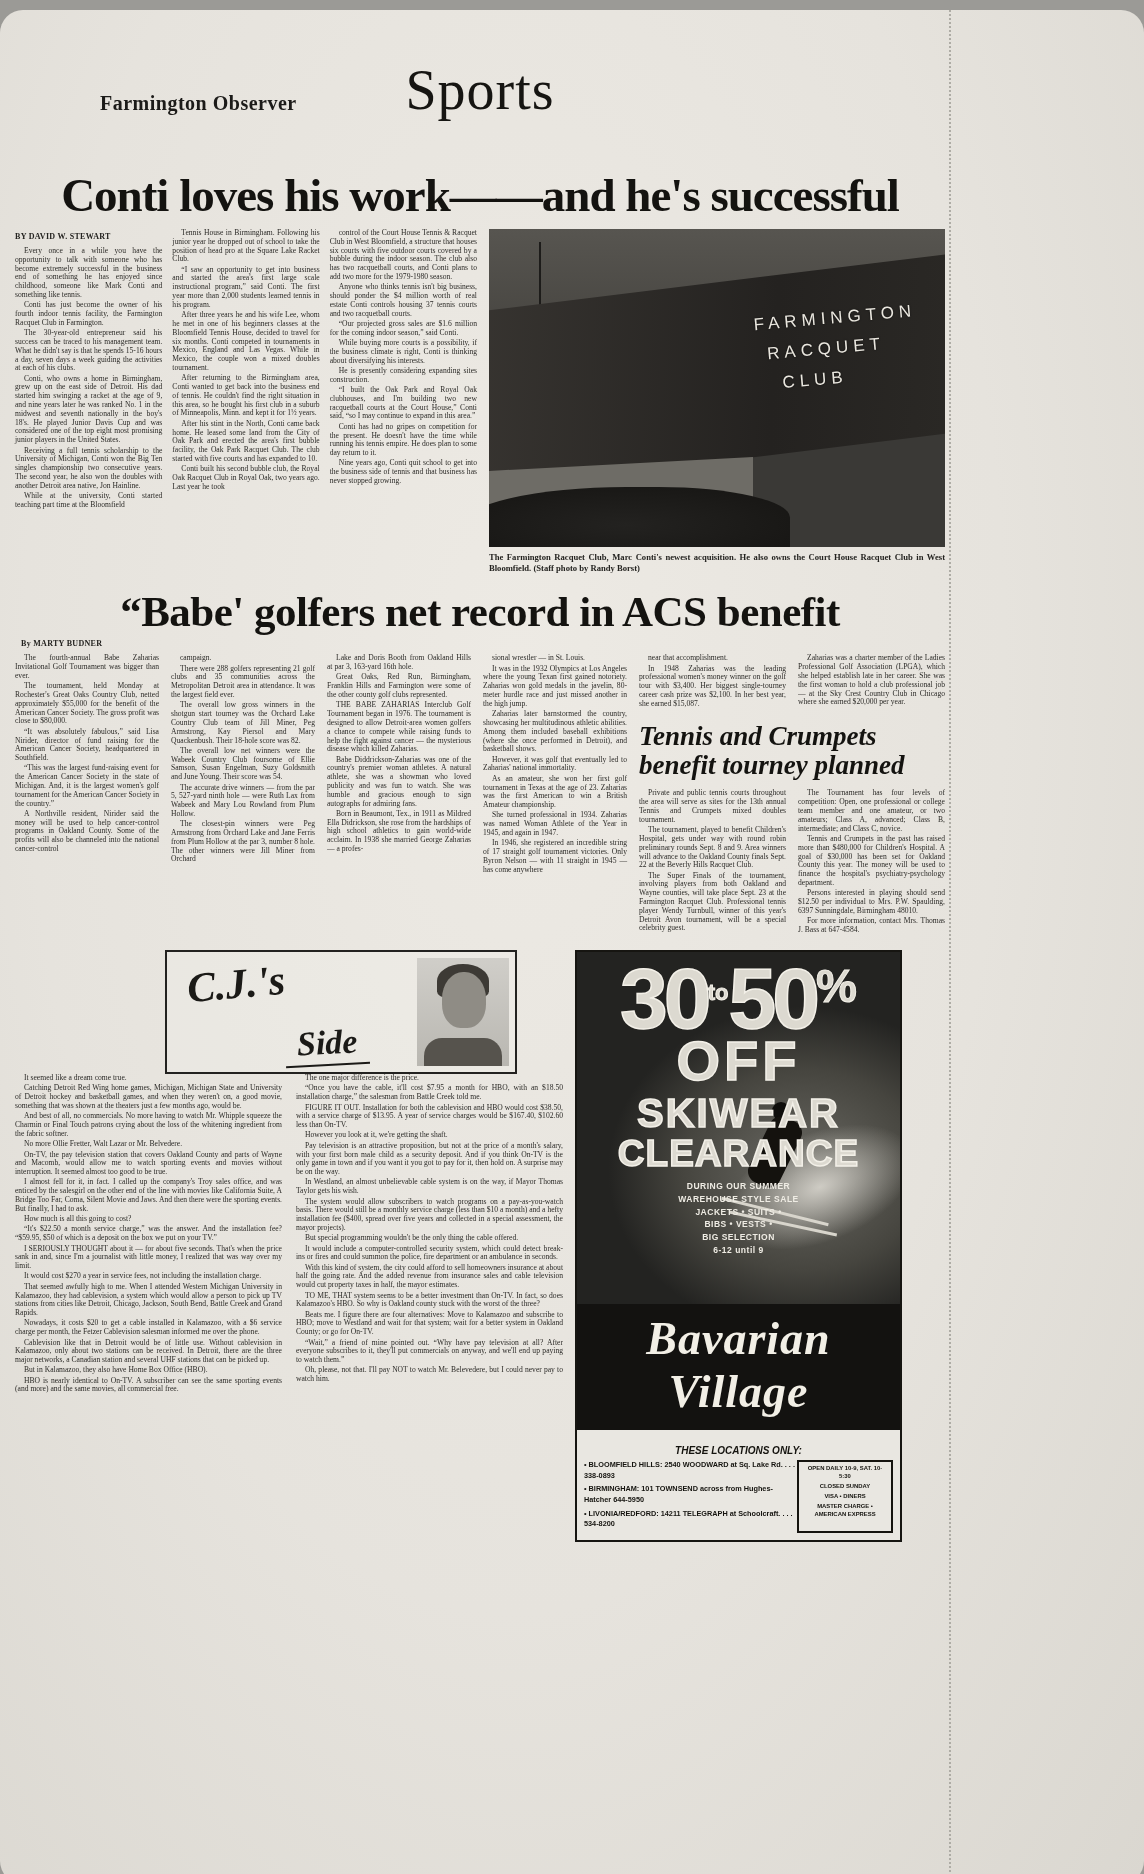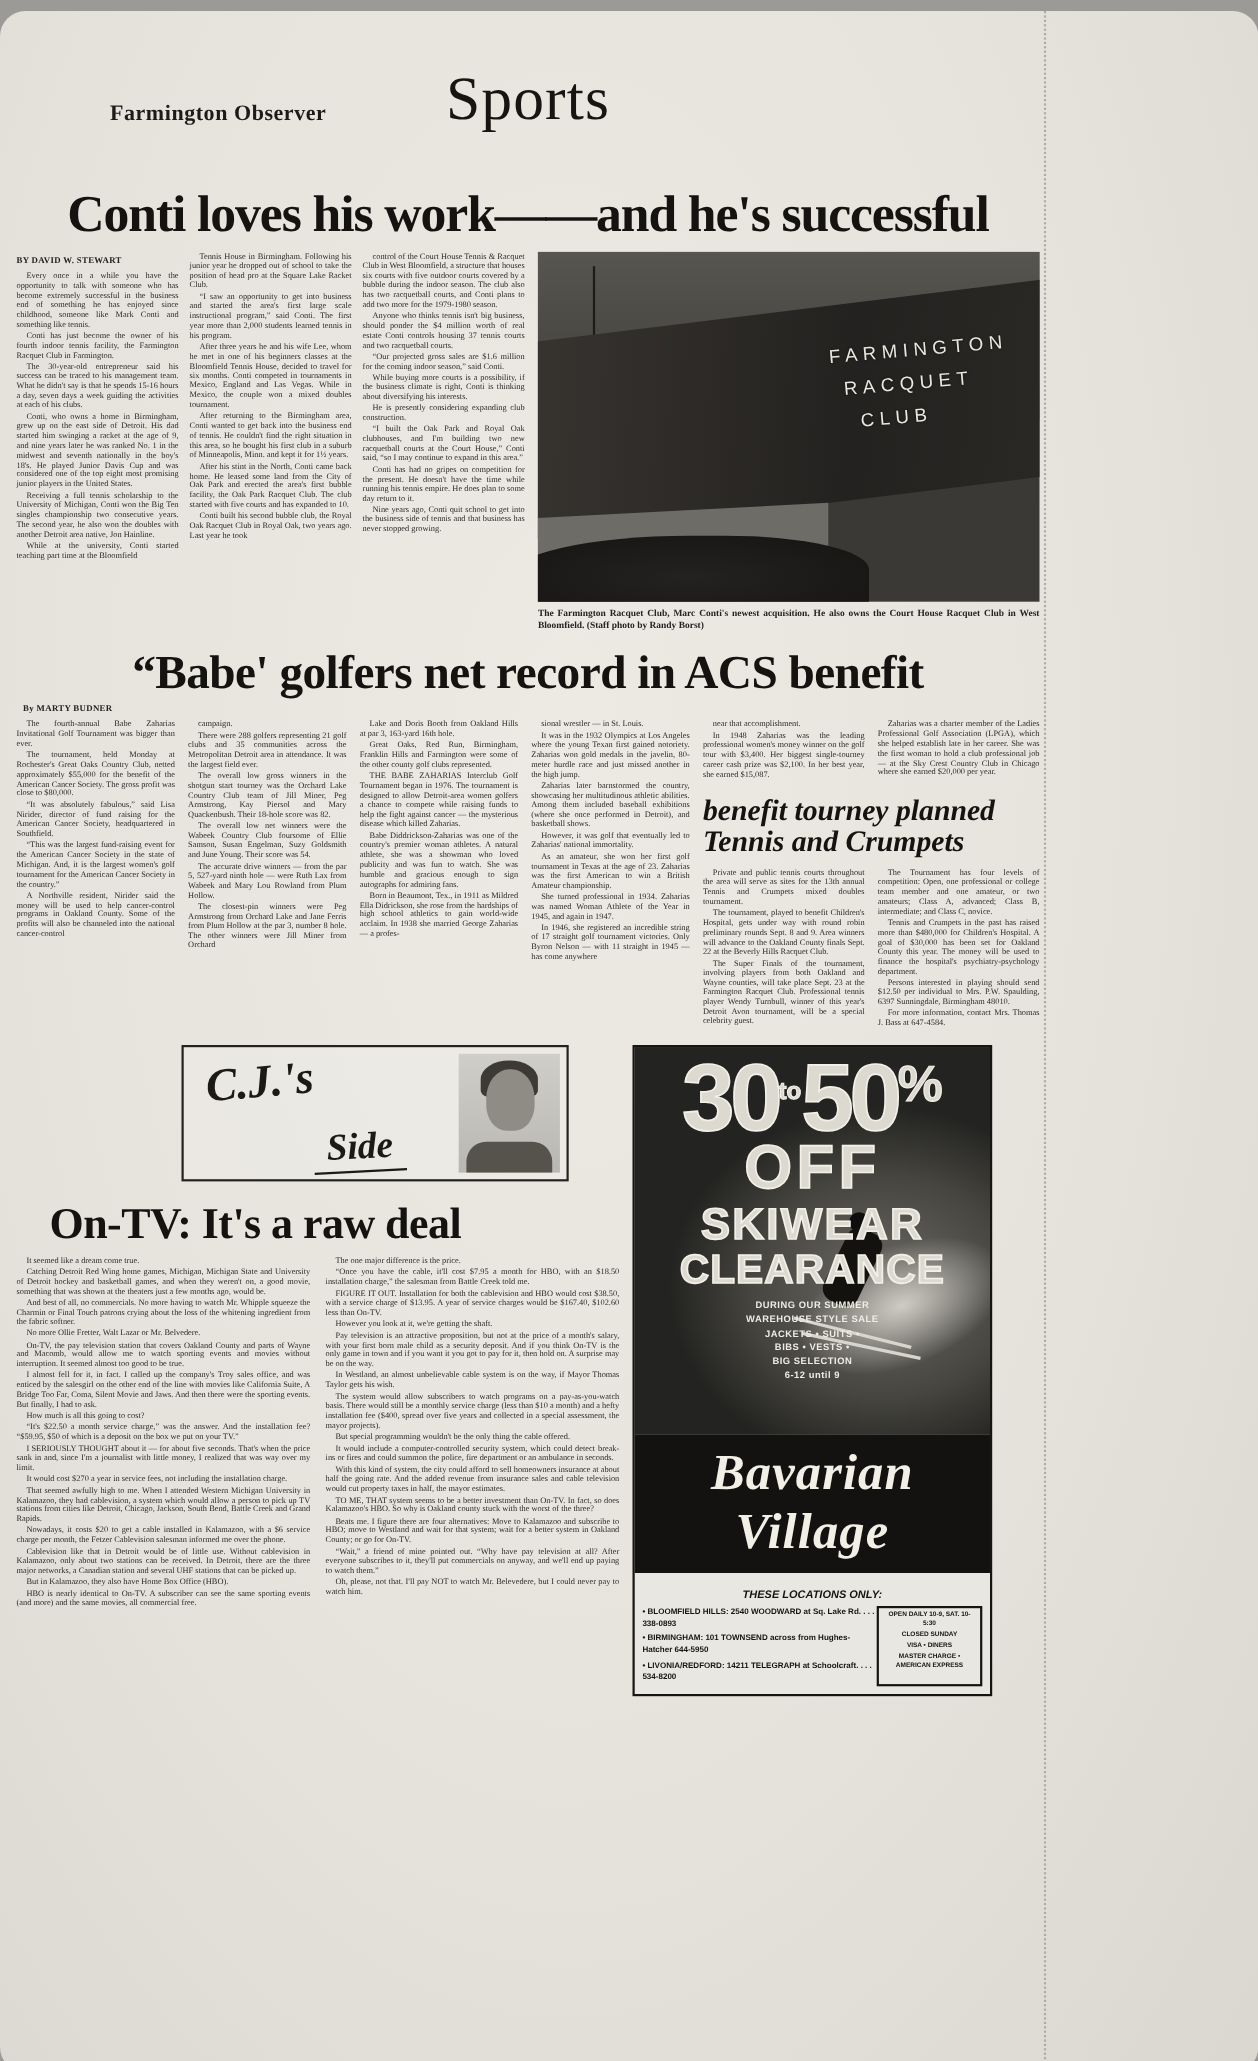--- a/index.html
+++ b/index.html
@@ -143,21 +143,21 @@
               <p>After three years he and his wife Lee, whom he met in one of his beginners classes at the Bloomfield Tennis House, decided to travel for six months. Conti competed in tournaments in Mexico, England and Las Vegas. While in Mexico, the couple won a mixed doubles tournament.</p>
               <p>After returning to the Birmingham area, Conti wanted to get back into the business end of tennis. He couldn't find the right situation in this area, so he bought his first club in a suburb of Minneapolis, Minn. and kept it for 1½ years.</p>
               <p>After his stint in the North, Conti came back home. He leased some land from the City of Oak Park and erected the area's first bubble facility, the Oak Park Racquet Club. The club started with five courts and has expanded to 10.</p>
               <p>Conti built his second bubble club, the Royal Oak Racquet Club in Royal Oak, two years ago. Last year he took</p>
             </div>
           <div class="ncol">
               <p>control of the Court House Tennis &amp; Racquet Club in West Bloomfield, a structure that houses six courts with five outdoor courts covered by a bubble during the indoor season. The club also has two racquetball courts, and Conti plans to add two more for the 1979-1980 season.</p>
               <p>Anyone who thinks tennis isn't big business, should ponder the $4 million worth of real estate Conti controls housing 37 tennis courts and two racquetball courts.</p>
               <p>“Our projected gross sales are $1.6 million for the coming indoor season,” said Conti.</p>
               <p>While buying more courts is a possibility, if the business climate is right, Conti is thinking about diversifying his interests.</p>
-              <p>He is presently considering expanding club construction.</p>
+              <p>He is presently considering expanding sites construction.</p>
               <p>“I built the Oak Park and Royal Oak clubhouses, and I'm building two new racquetball courts at the Court House,” Conti said, “so I may continue to expand in this area.”</p>
               <p>Conti has had no gripes on competition for the present. He doesn't have the time while running his tennis empire. He does plan to some day return to it.</p>
               <p>Nine years ago, Conti quit school to get into the business side of tennis and that business has never stopped growing.</p>
             </div>
         </div>
         <figure class="photo-fig">
           <div class="photo">
             <div class="ph-sky"></div>
             <div class="ph-pole"></div>
             <div class="ph-roof"></div>
@@ -215,22 +215,22 @@
           <div class="babe-right-cols">
             <div class="ncol">
                 <p>near that accomplishment.</p>
                 <p>In 1948 Zaharias was the leading professional women's money winner on the golf tour with $3,400. Her biggest single-tourney career cash prize was $2,100. In her best year, she earned $15,087.</p>
               </div>
             <div class="ncol">
                 <p>Zaharias was a charter member of the Ladies Professional Golf Association (LPGA), which she helped establish late in her career. She was the first woman to hold a club professional job — at the Sky Crest Country Club in Chicago where she earned $20,000 per year.</p>
               </div>
           </div>
           <h3 class="headline-md">
+            <span class="hl-line">Tennis and Crumpets</span>
             <span class="hl-line">benefit tourney planned</span>
-            <span class="hl-line">Tennis and Crumpets</span>
           </h3>
           <div class="crumpets-cols">
             <div class="ncol">
                 <p>Private and public tennis courts throughout the area will serve as sites for the 13th annual Tennis and Crumpets mixed doubles tournament.</p>
                 <p>The tournament, played to benefit Children's Hospital, gets under way with round robin preliminary rounds Sept. 8 and 9. Area winners will advance to the Oakland County finals Sept. 22 at the Beverly Hills Racquet Club.</p>
                 <p>The Super Finals of the tournament, involving players from both Oakland and Wayne counties, will take place Sept. 23 at the Farmington Racquet Club. Professional tennis player Wendy Turnbull, winner of this year's Detroit Avon tournament, will be a special celebrity guest.</p>
               </div>
             <div class="ncol">
                 <p>The Tournament has four levels of competition: Open, one professional or college team member and one amateur, or two amateurs; Class A, advanced; Class B, intermediate; and Class C, novice.</p>
                 <p>Tennis and Crumpets in the past has raised more than $480,000 for Children's Hospital. A goal of $30,000 has been set for Oakland County this year. The money will be used to finance the hospital's psychiatry-psychology department.</p>
@@ -246,21 +246,20 @@
       <div class="bottom-left">
         <div class="cj-box">
           <div class="cj-title">C.J.'s</div>
           <div class="cj-sub">Side</div>
           <div class="cj-portrait">
             <div class="cj-hair"></div>
             <div class="cj-head"></div>
             <div class="cj-shoulders"></div>
           </div>
         </div>
-        <h2 class="headline-ontv">On-TV: It's a raw deal</h2>
         <div class="ontv-cols">
           <div class="ncol">
               <p>It seemed like a dream come true.</p>
               <p>Catching Detroit Red Wing home games, Michigan, Michigan State and University of Detroit hockey and basketball games, and when they weren't on, a good movie, something that was shown at the theaters just a few months ago, would be.</p>
               <p>And best of all, no commercials. No more having to watch Mr. Whipple squeeze the Charmin or Final Touch patrons crying about the loss of the whitening ingredient from the fabric softner.</p>
               <p>No more Ollie Fretter, Walt Lazar or Mr. Belvedere.</p>
               <p>On-TV, the pay television station that covers Oakland County and parts of Wayne and Macomb, would allow me to watch sporting events and movies without interruption. It seemed almost too good to be true.</p>
               <p>I almost fell for it, in fact. I called up the company's Troy sales office, and was enticed by the salesgirl on the other end of the line with movies like California Suite, A Bridge Too Far, Coma, Silent Movie and Jaws. And then there were the sporting events. But finally, I had to ask.</p>
               <p>How much is all this going to cost?</p>
               <p>“It's $22.50 a month service charge,” was the answer. And the installation fee? “$59.95, $50 of which is a deposit on the box we put on your TV.”</p>

